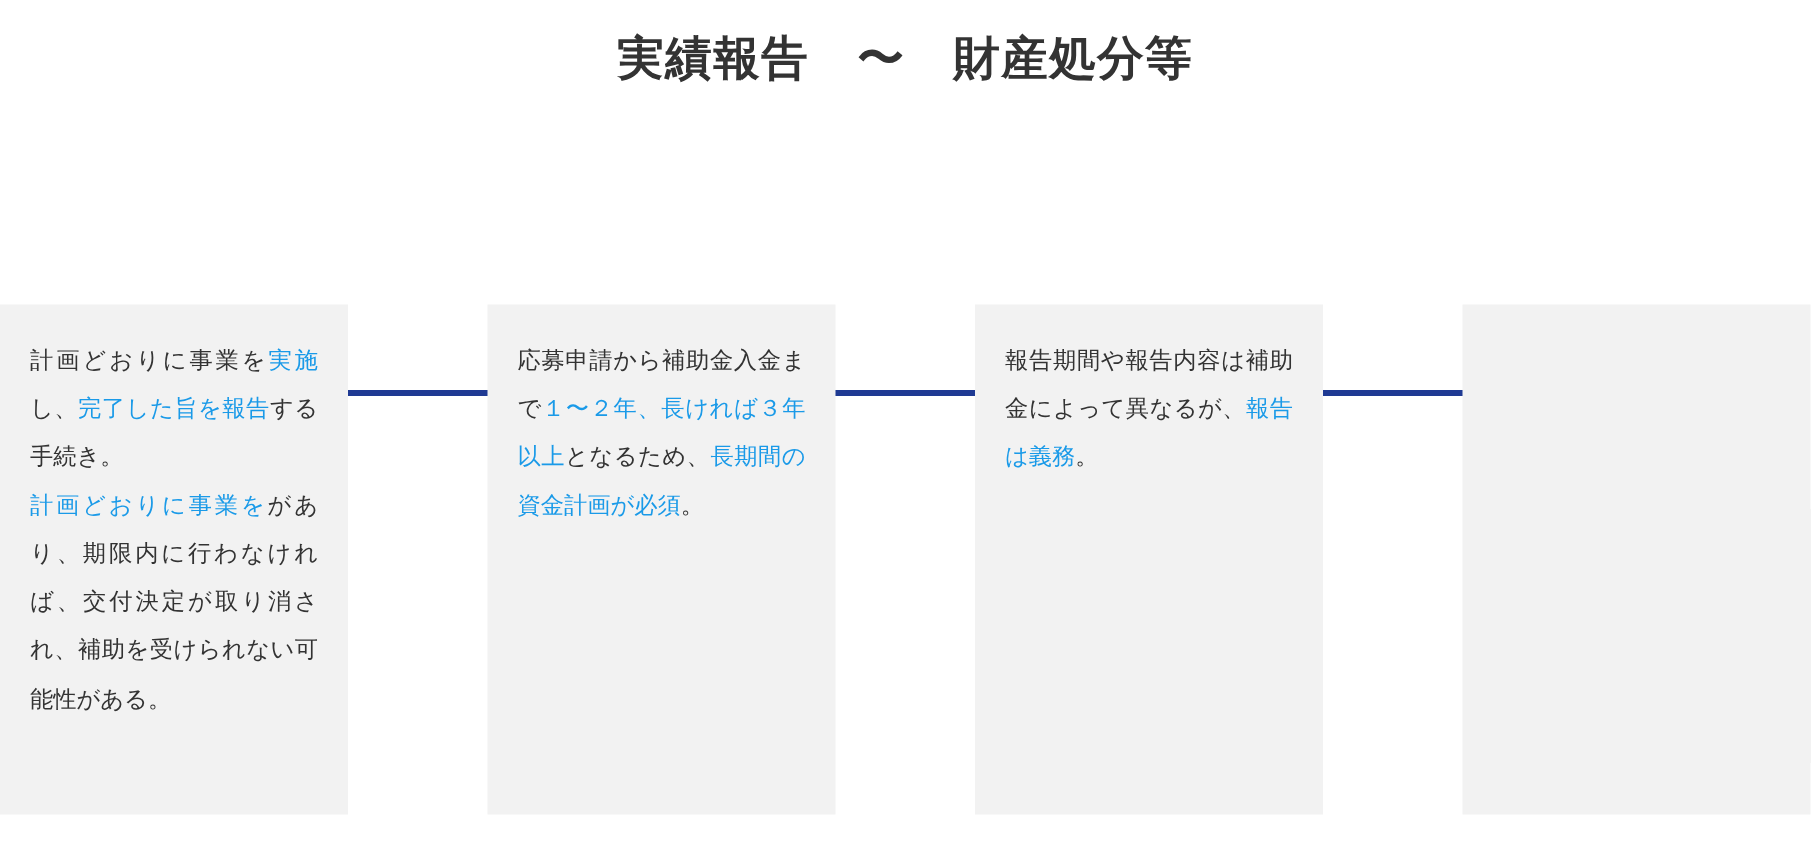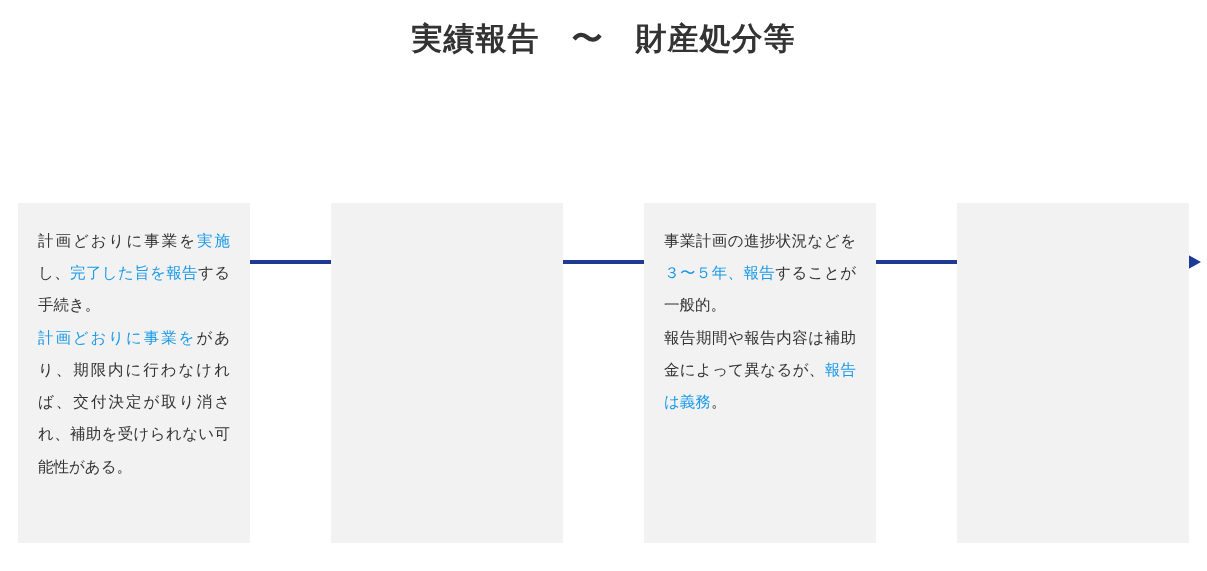--- a/index.html
+++ b/index.html
@@ -76,21 +76,21 @@
   }
 
   
   .columns {
     position: absolute;
     top: 203px;
     left: 0;
     width: 1207px;
     display: flex;
     justify-content: space-between;
-    padding: 0 18px;
+    padding: 0 0;
     box-sizing: border-box;
   }
   .card {
     width: 232px;
     background: #f2f2f2;
     box-sizing: border-box;
     padding: 22px 20px 20px 20px;
     font-size: 15.5px;
     line-height: 2.08;
     color: #333333;
@@ -123,22 +123,22 @@
       <div class="stage-label" style="left: 1076px;">財産処分・事業中止等</div>
       <div class="node" style="left: 1063px;"></div>
     </div>
 
   <div class="columns">
       <div class="card">
         <p><span>計画どおりに事業を</span><span class="hl">実施</span><span>し、</span><span class="hl">完了した旨を報告</span><span>する手続き。</span></p>
         <p><span class="hl">計画どおりに事業を</span><span>があり、期限内に行わなければ、交付決定が取り消され、補助を受けられない可能性がある。</span></p>
       </div>
       <div class="card">
+        <p><span>応募申請から補助金入金まで</span><span class="hl">１〜２年、長ければ３年以上</span><span>となるため、</span><span class="hl">長期間の資金計画が必須</span><span>。</span></p>
       </div>
       <div class="card">
-        <p><span>事業計画の進捗状況などを</span><span class="hl">３〜５年、報告</span><span>することが一般的。</span></p>
         <p><span>報告期間や報告内容は補助金によって異なるが、</span><span class="hl">報告は義務</span><span>。</span></p>
       </div>
       <div class="card">
       </div>
     </div>
 
 </div>
 
 </body></html>

